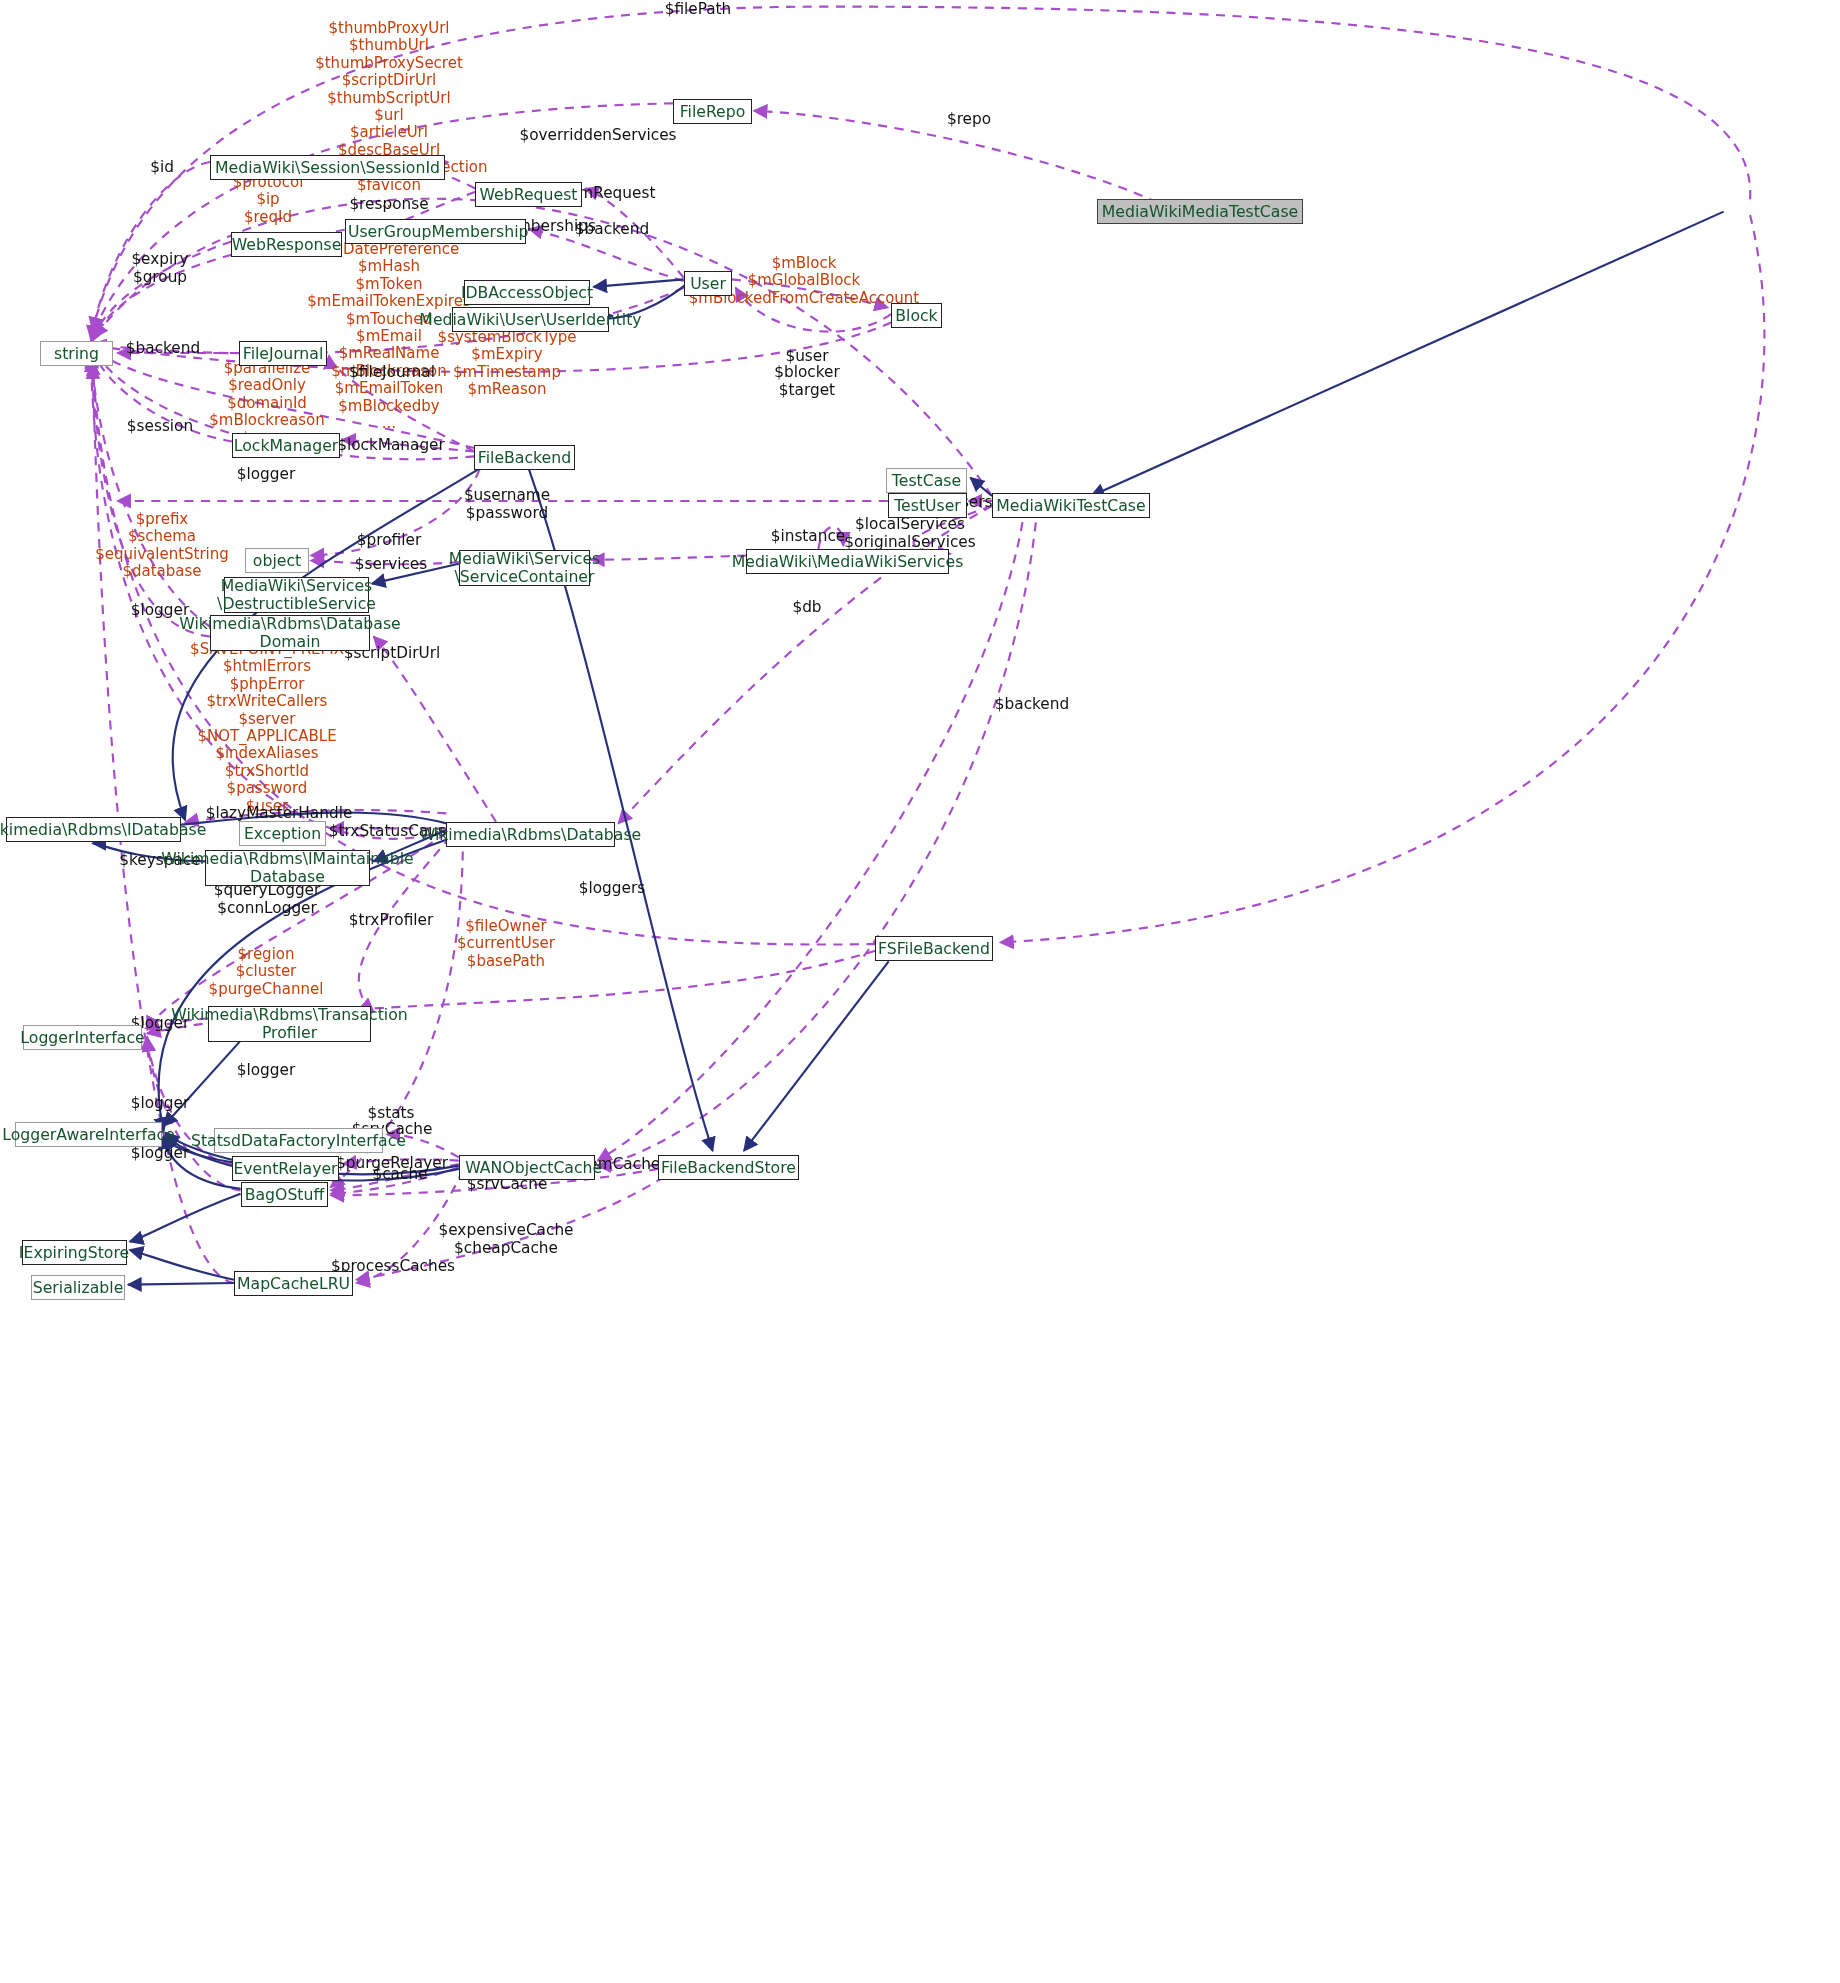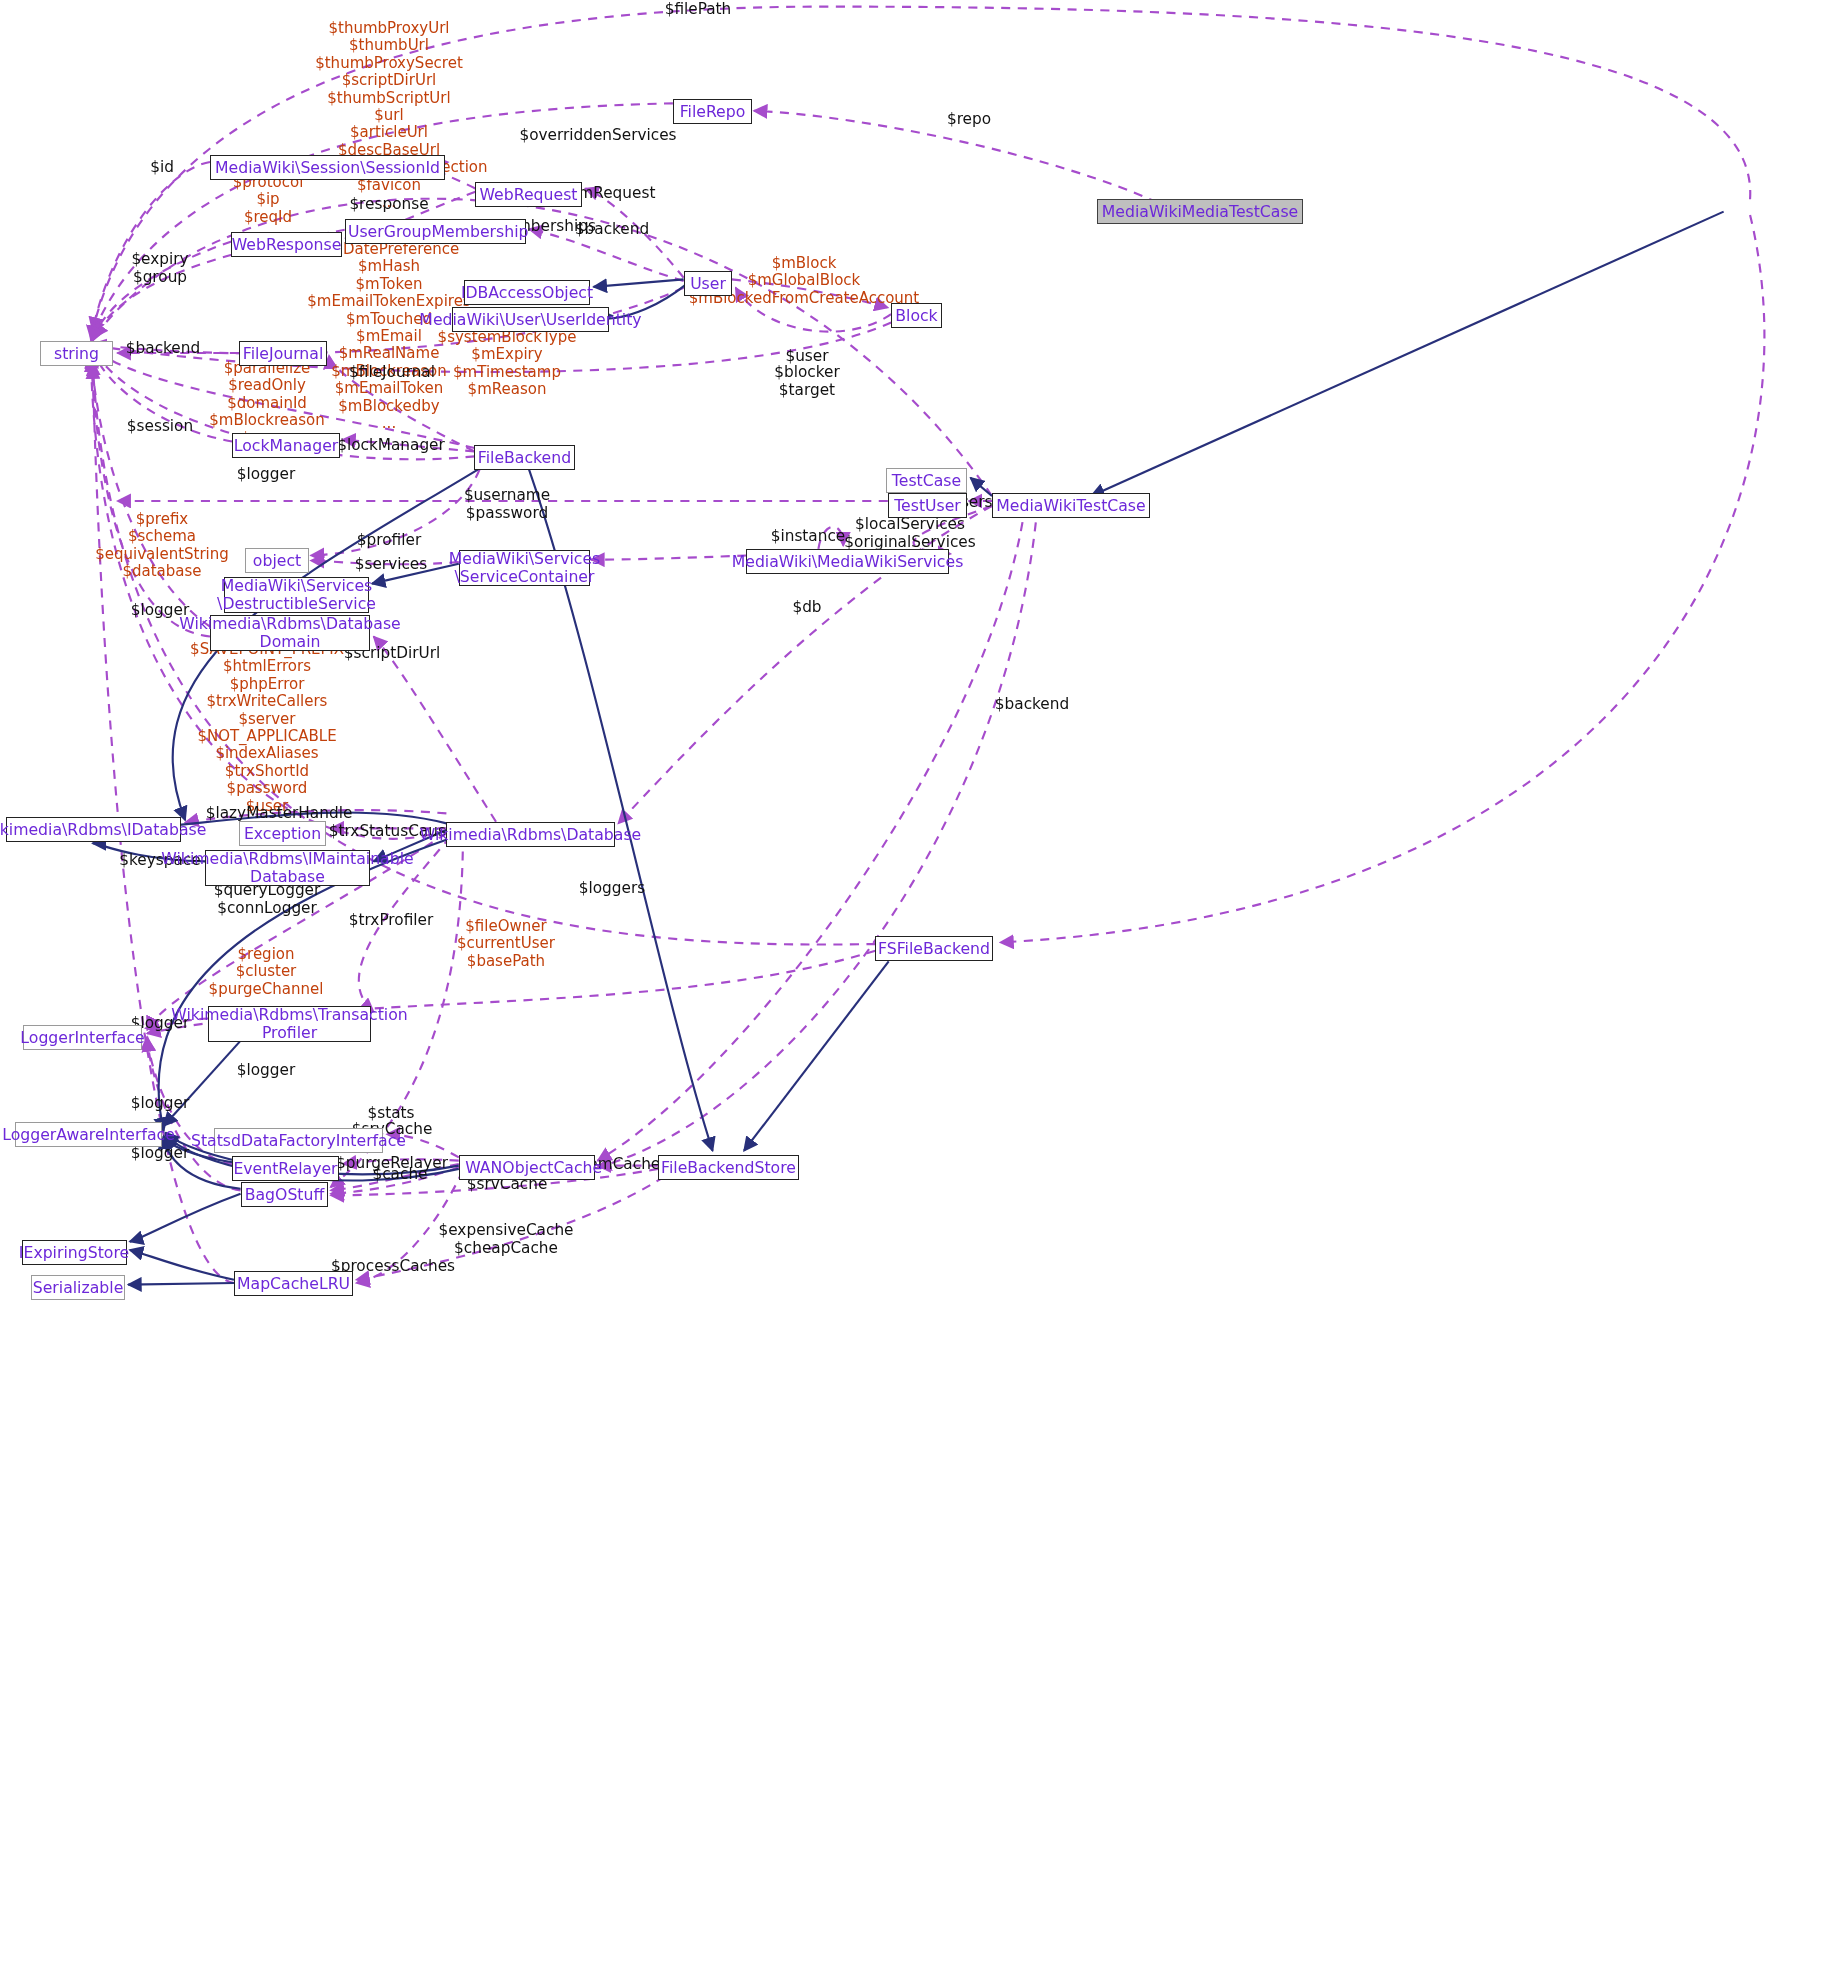--- a/index.html
+++ b/index.html
@@ -10,21 +10,21 @@
     background:#ffffff;
     font-family:"DejaVu Sans", sans-serif;
     overflow:hidden;
   }
   svg.edges{position:absolute;left:0;top:0;width:1841px;height:1984px;pointer-events:none;}
   .node{
     position:absolute;
     box-sizing:border-box;
     border:1.3px solid #222222;
     background:#ffffff;
-    color:#6d28d9;
+    color:#14532d;
     font-size:15.7px;
     line-height:1.12;
     text-align:center;
     padding:3.3px 6.6px;
     white-space:pre;
     display:flex;
     align-items:center;
     justify-content:center;
     z-index:5;
   }

